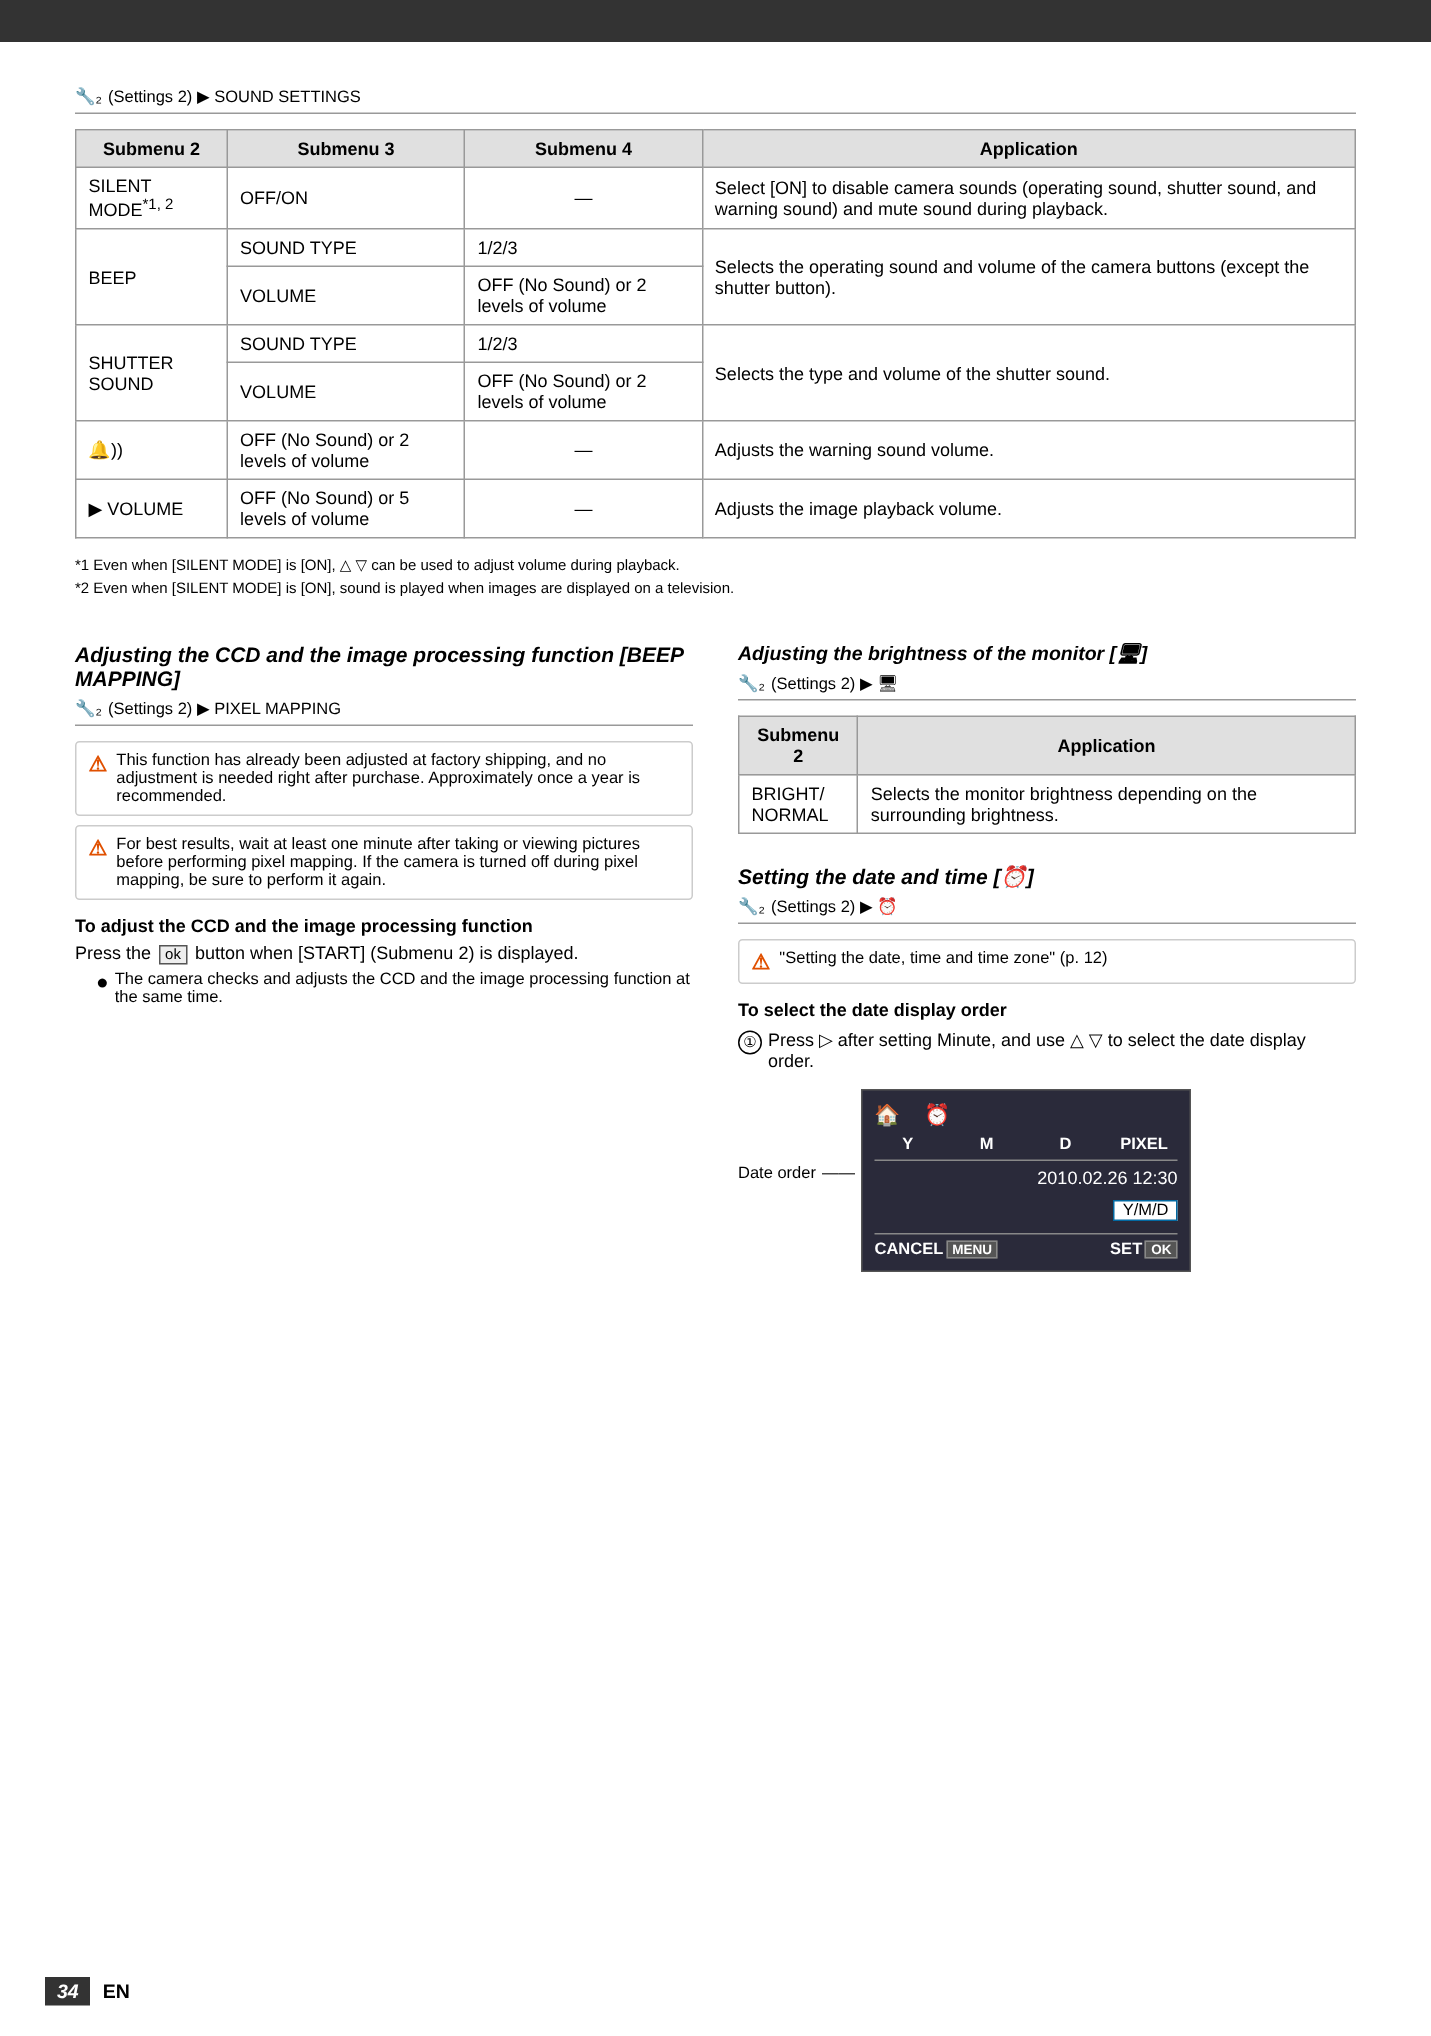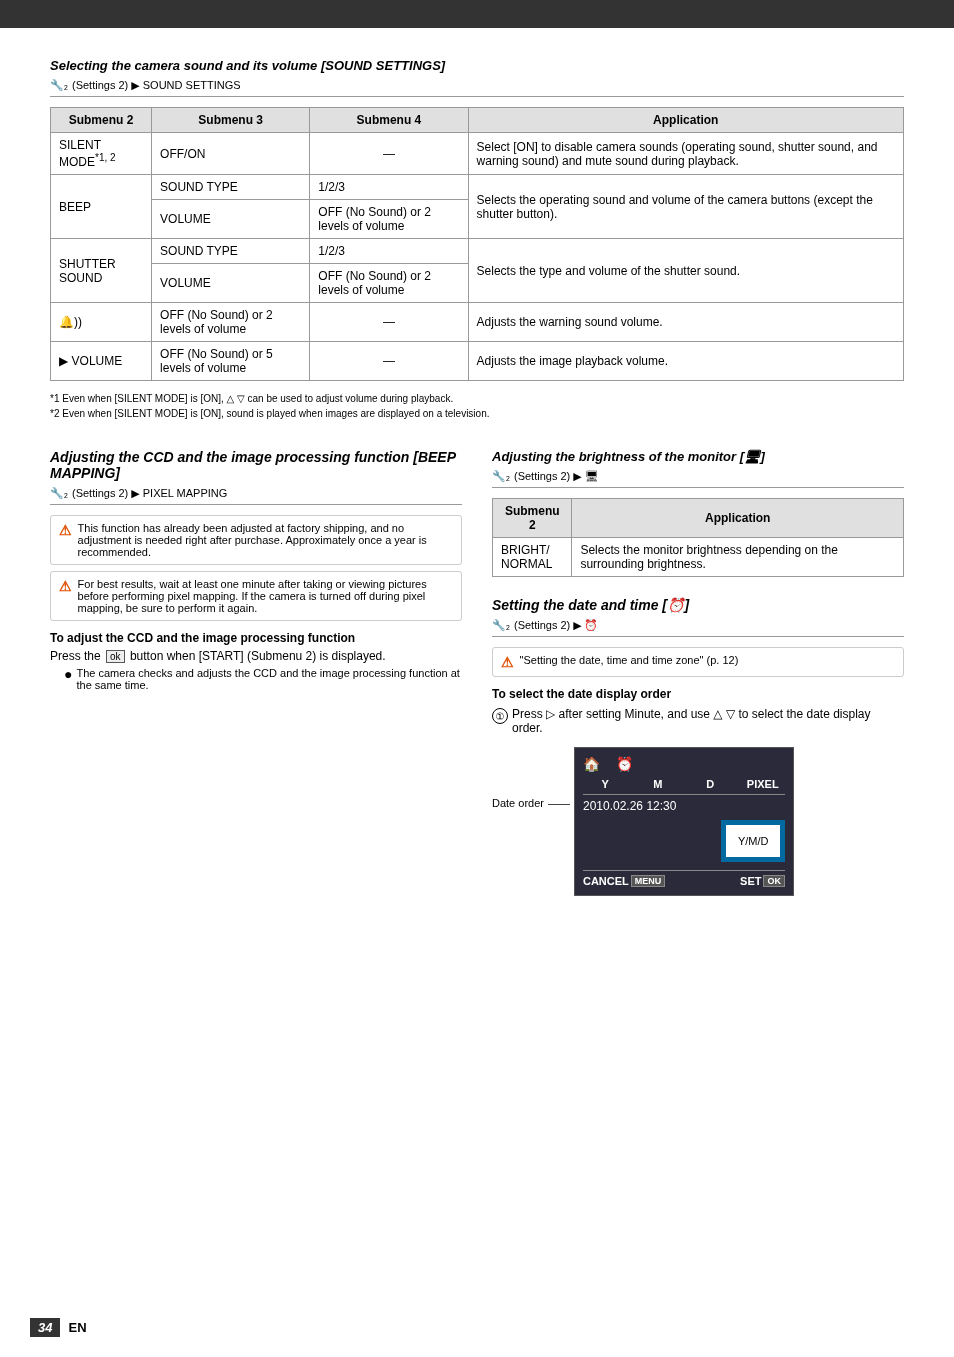--- a/index.html
+++ b/index.html
@@ -213,38 +213,38 @@
       gap: 8px;
     }
 
     .cam-header-row span {
       flex: 1;
       text-align: center;
     }
 
     .cam-data-row {
       display: flex;
-      align-items: flex-start;
+      align-items: flex-end;
       gap: 8px;
       margin-bottom: 6px;
       font-size: 12px;
+      flex-direction: column;
     }
 
     .cam-data-row span {
       flex: 1;
       text-align: center;
     }
 
     .cam-highlight {
       background: #fff;
       color: #000;
-      padding: 10px 5px;
-      font-size: 11px;
-      border: 5px solid #0369a1;
-      margin-top: 21px;
+      padding: 0 5px;
+      font-size: 11px;
+      border: 1px solid #0369a1;
     }
 
     .cam-footer {
       display: flex;
       justify-content: space-between;
       margin-top: 8px;
       border-top: 1px solid #888;
       padding-top: 4px;
       font-size: 11px;
       font-weight: bold;
@@ -311,21 +311,20 @@
     }
   </style>
 </head>
 <body>
 
 <div class="top-bar"></div>
 
 <div class="page-content">
 
   <div class="sub-section">
-    <div class="section-title">Selecting the camera sound and its volume [SOUND SETTINGS]</div>
     <div class="breadcrumb">
       <span style="font-size:11px;">🔧₂</span>
       <span>(Settings 2) ▶ SOUND SETTINGS</span>
     </div>
 
     <table class="settings-table">
       <thead>
         <tr>
           <th>Submenu 2</th>
           <th>Submenu 3</th>

